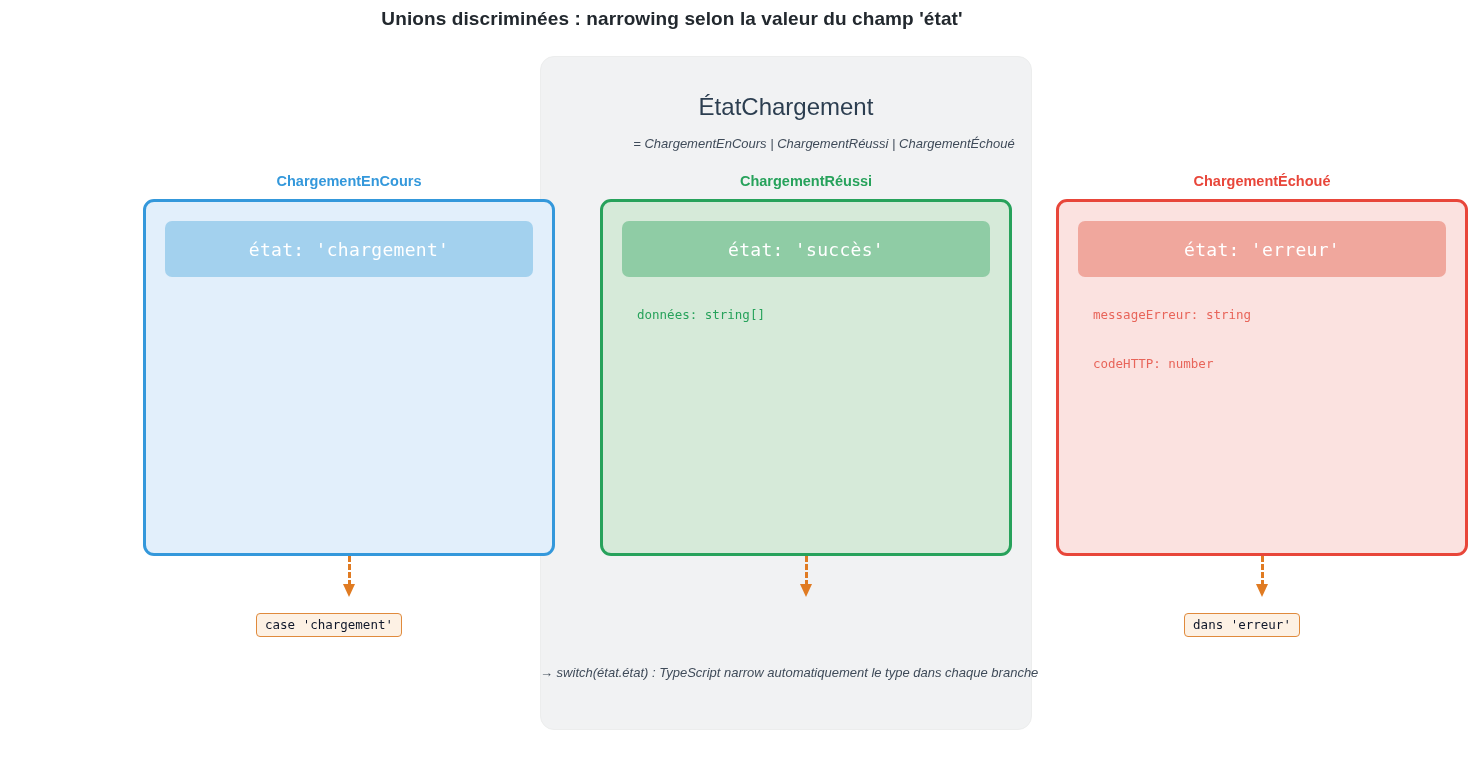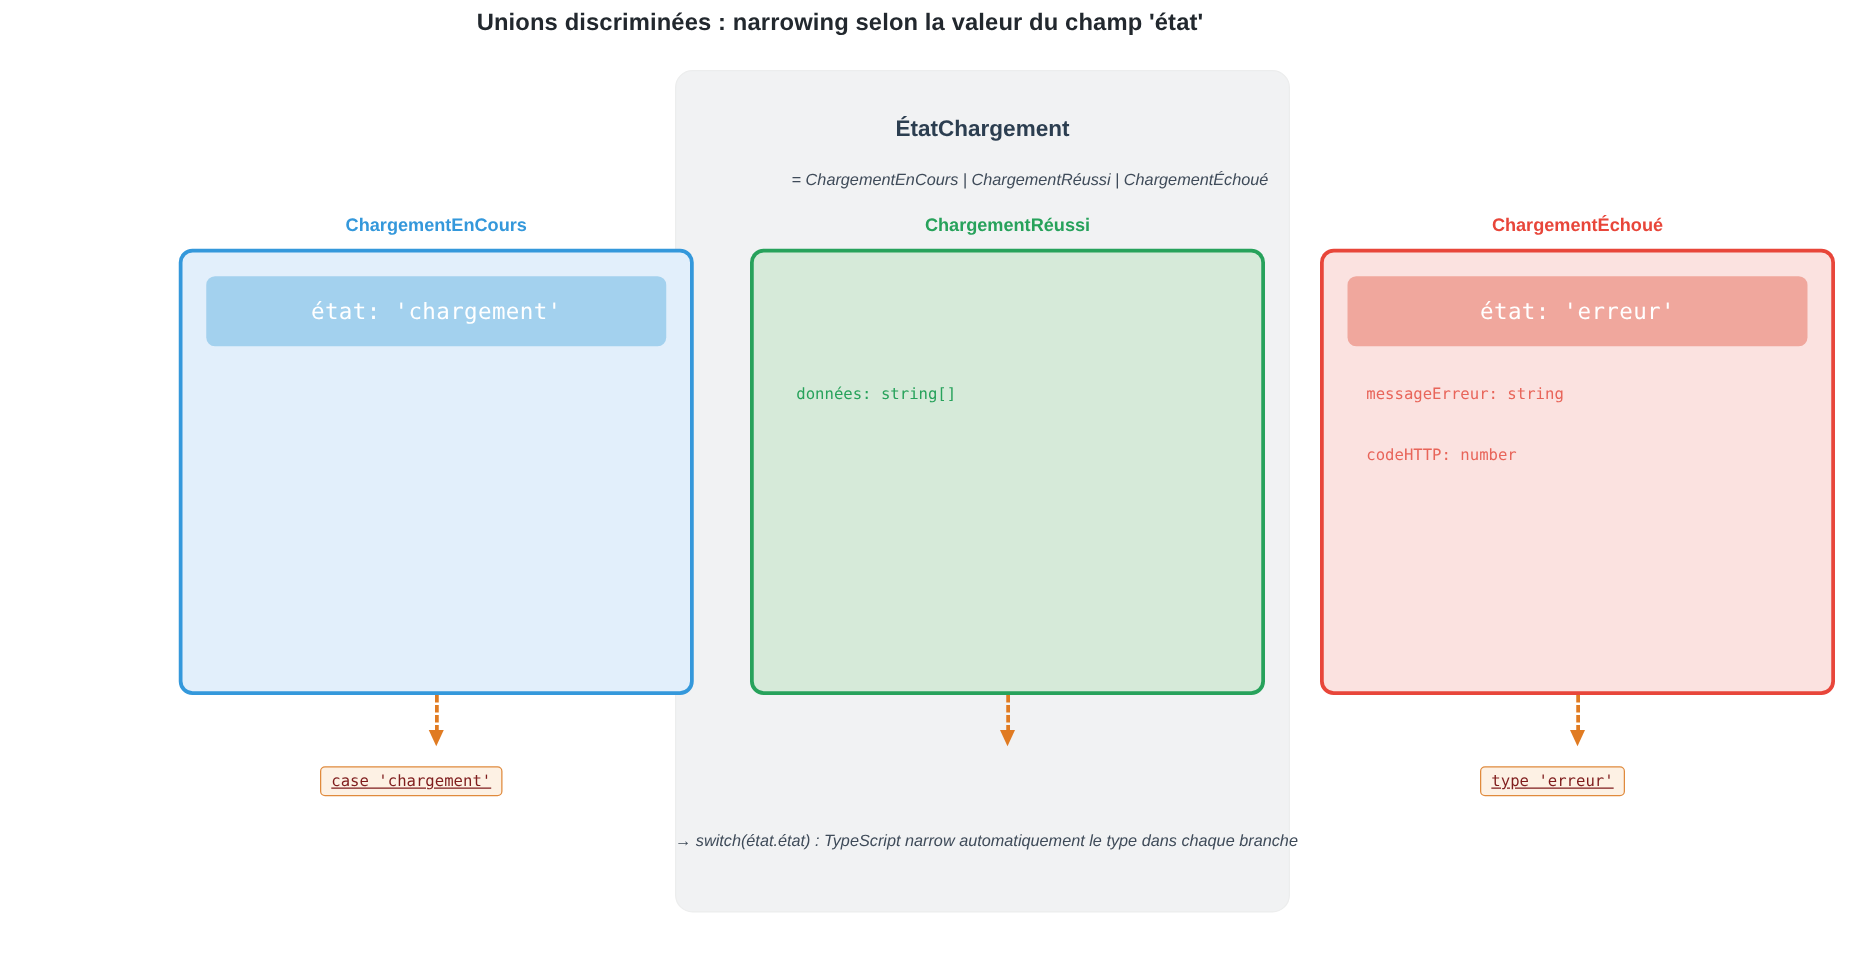--- a/index.html
+++ b/index.html
@@ -39,22 +39,22 @@
     border: 1px solid #eceded;
     border-radius: 14px;
     box-sizing: border-box;
   }
   #union-name {
     position: absolute;
     left: 540px;
     top: 93px;
     width: 492px;
     text-align: center;
-    font-size: 18px;
-    font-weight: bold;
+    font-size: 24px;
+    font-weight: normal;
     color: #2c3e50;
   }
   #union-definition {
     position: absolute;
     left: 540px;
     top: 136px;
     width: 568px;
     text-align: center;
     font-size: 13px;
     font-style: italic;
@@ -163,25 +163,24 @@
     left: 0;
     width: 372px;
     text-align: center;
   }
   .case-badge {
     display: inline-block;
     padding: 3px 8px 4px 8px;
     border: 1px solid #e08a3c;
     border-radius: 4px;
     background: #fdf1e4;
-    color: #7f1d1d;
+    color: #0f172a;
     font-family: "DejaVu Sans Mono", monospace;
     font-size: 12.5px;
     line-height: 15px;
-    text-decoration: underline;
   }
 
   
   #switch-note {
     position: absolute;
     left: 540px;
     top: 665px;
     width: 492px;
     text-align: left;
     font-size: 13px;
@@ -210,20 +209,21 @@
     <div class="head"></div>
   </div>
   <div class="case-badge-wrap">
     <span class="case-badge">case 'chargement'</span>
   </div>
 </div>
 
 <div class="variant-col" id="col-1">
   <div class="variant-title" style="color:#27a25b">ChargementRéussi</div>
   <div class="variant-card">
+    <div class="discriminant">état: 'succès'</div>
     <div class="fields">
       <div class="field-row">données: string[]</div>
     </div>
   </div>
   <div class="branch-arrow">
     <div class="shaft"></div>
     <div class="head"></div>
   </div>
 </div>
 
@@ -234,17 +234,17 @@
     <div class="fields">
       <div class="field-row">messageErreur: string</div>
       <div class="field-row">codeHTTP: number</div>
     </div>
   </div>
   <div class="branch-arrow">
     <div class="shaft"></div>
     <div class="head"></div>
   </div>
   <div class="case-badge-wrap">
-    <span class="case-badge">type 'erreur'</span>
+    <span class="case-badge">dans 'erreur'</span>
   </div>
 </div>
 
 <div id="switch-note">→ switch(état.état)  :  TypeScript narrow automatiquement le type dans chaque branche</div>
 
 </body></html>

